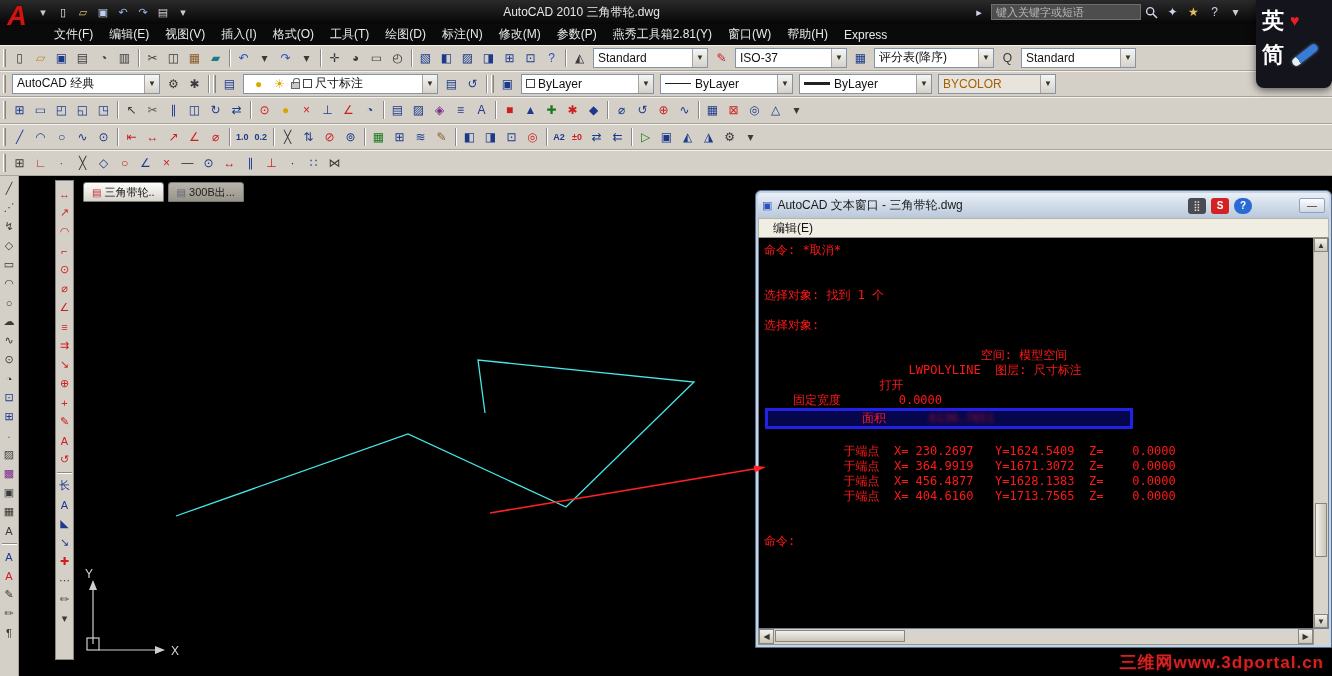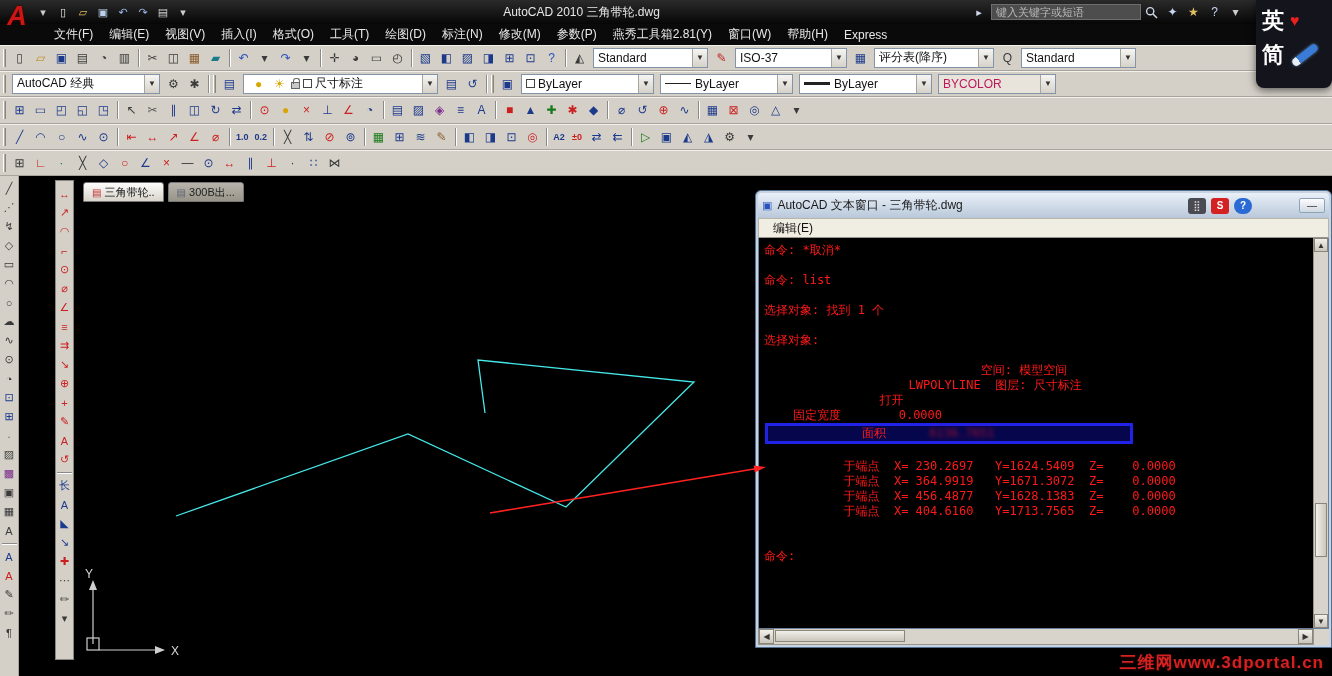--- a/index.html
+++ b/index.html
@@ -25,21 +25,21 @@
   .trow { height:26px; background:#d4d0c8; border-bottom:1px solid #a8a49c; box-shadow:inset 0 1px 0 #f2f1ec; display:flex; align-items:center; padding:0 2px; white-space:nowrap; overflow:hidden; flex-wrap:nowrap; }
   .iconstrip { display:flex; align-items:center; flex-wrap:nowrap; }
   .ticon { display:inline-flex; width:21px; height:20px; align-items:center; justify-content:center; font-size:12px; background:inherit; border:1px solid transparent; cursor:default; }
   .ttxt { width:auto; min-width:18px; padding:0 2px; font-size:9px; font-weight:bold; }
   .tsep { display:inline-block; width:1px; height:18px; background:#8a8a8a; box-shadow:1px 0 0 #ffffff; margin:0 3px; }
   .grip { display:inline-block; width:3px; height:18px; background:#b0aca2; border-left:1px solid #fff; border-right:1px solid #8a867e; margin:0 3px 0 1px; }
   .hsep { display:block; width:15px; height:1px; background:#8a8a8a; box-shadow:0 1px 0 #fff; margin:3px 0; }
 
   .combo { display:inline-flex; align-items:center; height:20px; background:#fff; border:1px solid #8494a8; margin:0 3px; font-size:12px; padding-left:4px; overflow:hidden; }
   .combo .ctext { white-space:nowrap; overflow:hidden; flex:1; color:#111; }
-  .combo .ctext.dis { color:#be185d; }
+  .combo .ctext.dis { color:#a16207; }
   .cbtn { width:15px; height:18px; margin-left:3px; background:linear-gradient(#f6f5f2,#d6d2ca); border-left:1px solid #a8a49c; display:flex; align-items:center; justify-content:center; font-size:8px; color:#333; }
   .sw { display:inline-block; width:9px; height:9px; border:1px solid #444; margin-right:3px; }
   .lt-line { display:inline-block; width:26px; height:0; border-top:1px solid #222; margin-right:4px; }
   .lw-line { display:inline-block; width:26px; height:3px; background:#222; margin-right:4px; }
   .lock { display:inline-block; position:relative; width:9px; height:7px; border:1px solid #666; background:#c8c8c8; margin:3px 3px 0 1px; }
   .lock:before { content:""; position:absolute; left:1px; top:-5px; width:5px; height:5px; border:1px solid #666; border-bottom:none; border-radius:3px 3px 0 0; }
 
   
   .main { position:relative; display:flex; height:500px; }
   .vcol { width:19px; background:#d4d0c8; border-right:1px solid #a8a49c; display:flex; flex-direction:column; align-items:center; padding-top:3px; overflow:hidden; }
@@ -468,21 +468,20 @@
       <span class="tw-min">—</span>
     </div>
     <div class="tw-menu">
       <span class="menu-item" style="color:#111">编辑(E)</span>
     </div>
     <div class="tw-body">
       <div class="console">
         <div id="console-pre">
             <div class="cline">命令: *取消*</div>
             <div class="cline">&nbsp;</div>
-            <div class="cline">命令: list</div>
             <div class="cline">&nbsp;</div>
             <div class="cline">选择对象: 找到 1 个</div>
             <div class="cline">&nbsp;</div>
             <div class="cline">选择对象:</div>
             <div class="cline">&nbsp;</div>
             <div class="cline">                              空间: 模型空间</div>
             <div class="cline">                    LWPOLYLINE  图层: 尺寸标注</div>
             <div class="cline">                打开</div>
             <div class="cline">    固定宽度        0.0000</div>
           </div>

